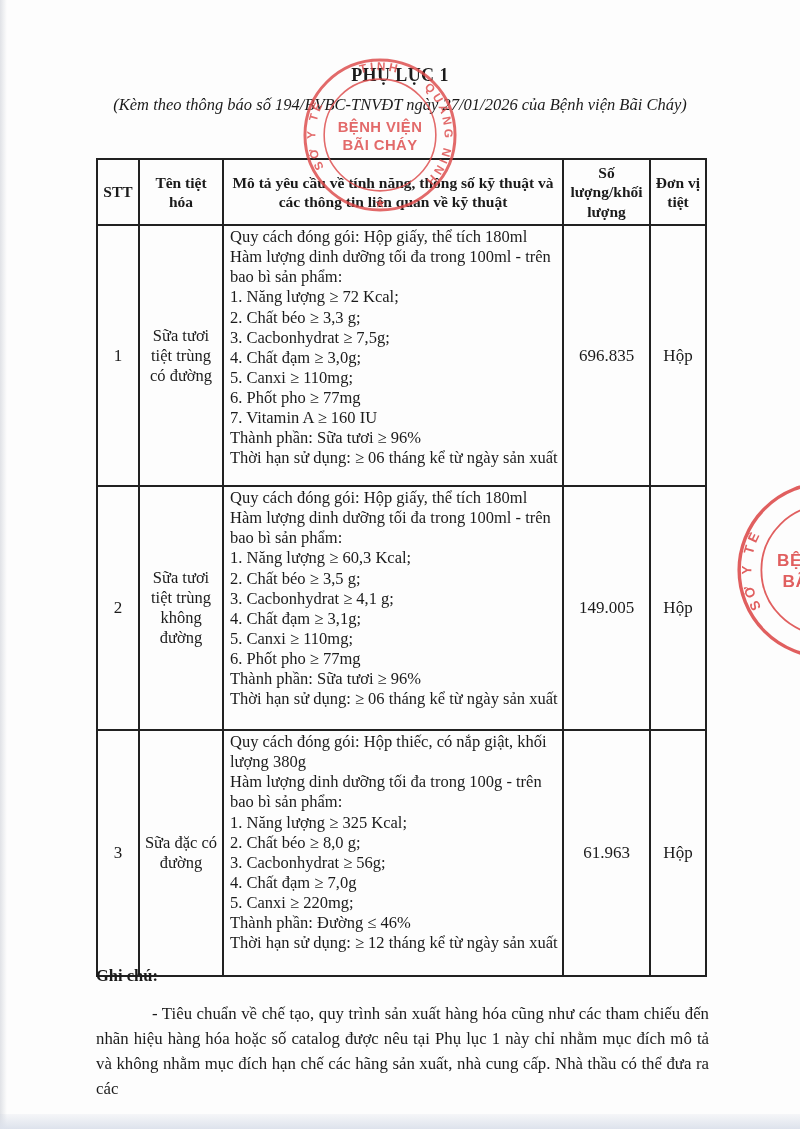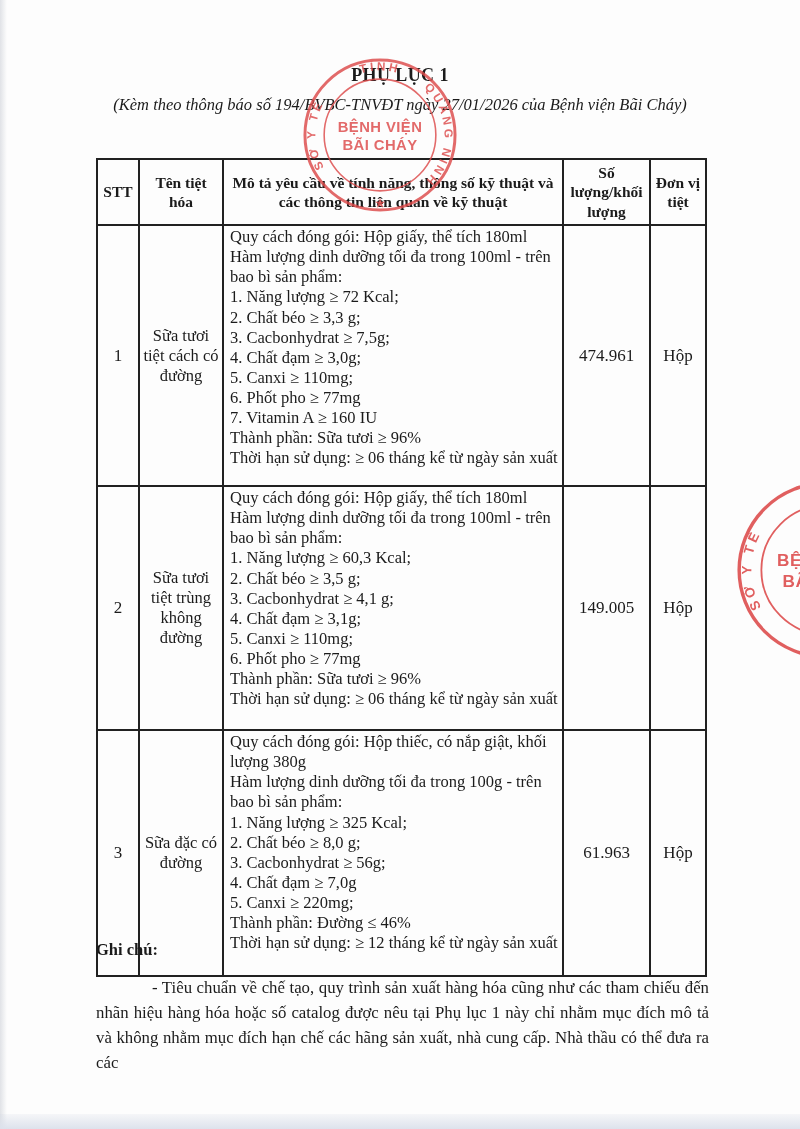--- a/index.html
+++ b/index.html
@@ -54,21 +54,21 @@
     vertical-align: top; font-size: 16.5px; line-height: 20.1px;
     padding: 1px 4px 0 6px;
     white-space: pre-line;
     border-radius: 26px;
   }
   tr.r1 { height: 261px; }
   tr.r2 { height: 244px; }
   tr.r3 { height: 246px; }
   tr.rh { height: 49px; }
   .notes {
-    position: absolute; left: 96px; top: 940px; width: 613px;
+    position: absolute; left: 96px; top: 966px; width: 613px;
   }
   .notes-label { font-weight: bold; font-size: 16.5px; }
   .notes-para {
     margin-top: 15px; font-size: 16.8px; line-height: 25px;
     text-align: justify; text-indent: 56px;
   }
   .stamp { position: absolute; pointer-events: none; }
   .stamp-top { left: 291px; top: 46px; opacity: 0.82; }
   .stamp-right { left: 723px; top: 467px; opacity: 0.88; }
   .stamp text {
@@ -100,33 +100,33 @@
   <tbody>
       <tr class="rh">
     <th>STT</th>
     <th>Tên tiệt hóa</th>
     <th>Mô tả yêu cầu về tính năng, thông số kỹ thuật và các thông tin liên quan về kỹ thuật</th>
     <th>Số lượng/khối lượng</th>
     <th>Đơn vị tiệt</th>
   </tr>
   <tr class="r1">
     <td class="c-stt">1</td>
-    <td class="c-name">Sữa tươi tiệt cách có đường</td>
+    <td class="c-name">Sữa tươi tiệt trùng có đường</td>
     <td class="c-desc">Quy cách đóng gói: Hộp giấy, thể tích 180ml
 Hàm lượng dinh dưỡng tối đa trong 100ml - trên bao bì sản phẩm:
 1. Năng lượng ≥ 72 Kcal;
 2. Chất béo ≥ 3,3 g;
 3. Cacbonhydrat ≥ 7,5g;
 4. Chất đạm ≥ 3,0g;
 5. Canxi ≥ 110mg;
 6. Phốt pho ≥ 77mg
 7. Vitamin A ≥ 160 IU
 Thành phần: Sữa tươi ≥ 96%
 Thời hạn sử dụng: ≥ 06 tháng kể từ ngày sản xuất</td>
-    <td class="c-qty">474.961</td>
+    <td class="c-qty">696.835</td>
     <td class="c-unit">Hộp</td>
   </tr>
   <tr class="r2">
     <td class="c-stt">2</td>
     <td class="c-name">Sữa tươi tiệt trùng không đường</td>
     <td class="c-desc">Quy cách đóng gói: Hộp giấy, thể tích 180ml
 Hàm lượng dinh dưỡng tối đa trong 100ml - trên bao bì sản phẩm:
 1. Năng lượng ≥ 60,3 Kcal;
 2. Chất béo ≥ 3,5 g;
 3. Cacbonhydrat ≥ 4,1 g;

